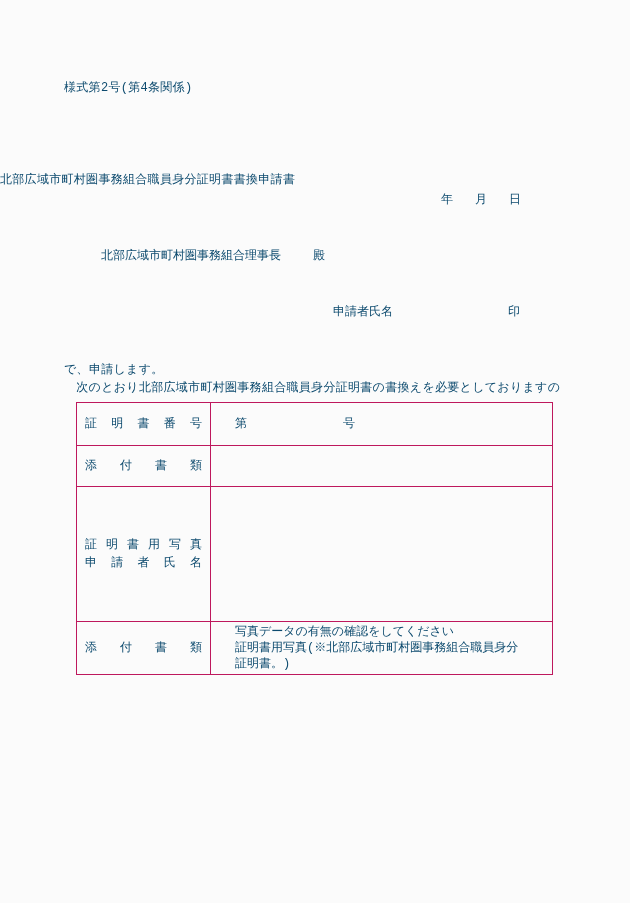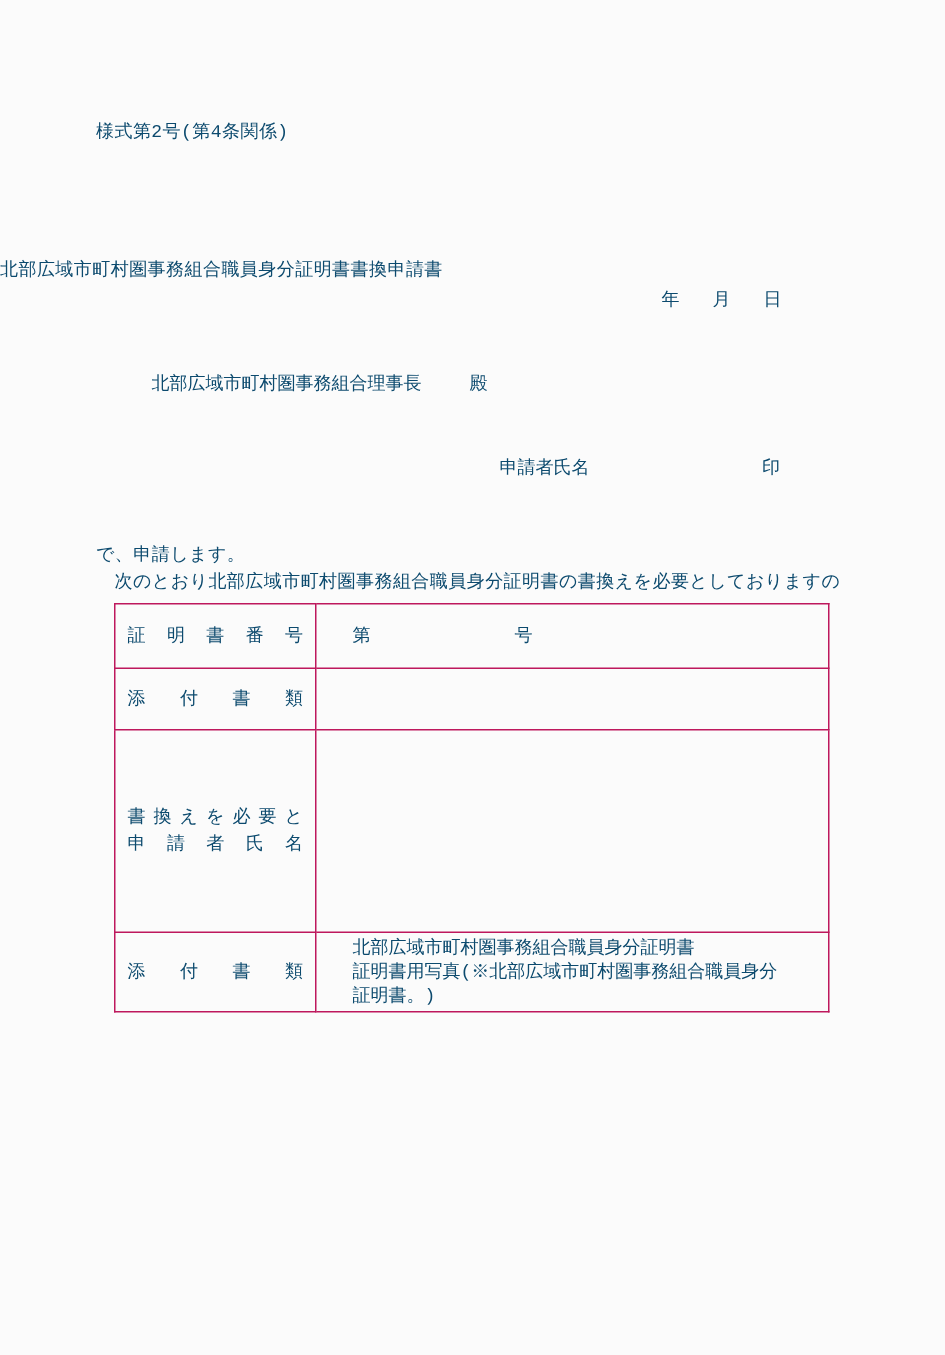--- a/index.html
+++ b/index.html
@@ -115,28 +115,28 @@
         <tr class="r1">
       <td class="label">証明書番号</td>
       <td class="value">第　　　　　　　　号</td>
     </tr>
     <tr class="r2">
       <td class="label">添付書類</td>
       <td class="value"></td>
     </tr>
     <tr class="r3">
       <td class="label">
-        <div>書換えを必要と</div>
+        <div>証明書用写真</div>
         <div>申請者氏名</div>
       </td>
       <td class="value"></td>
     </tr>
     <tr class="r4">
       <td class="label">添付書類</td>
       <td class="value">
-        <div>北部広域市町村圏事務組合職員身分証明書</div>
+        <div>写真データの有無の確認をしてください</div>
         <div>証明書用写真(※北部広域市町村圏事務組合職員身分証明書。)</div>
       </td>
     </tr>
   </tbody>
     </table>
 
 </div>
 
 </body></html>

